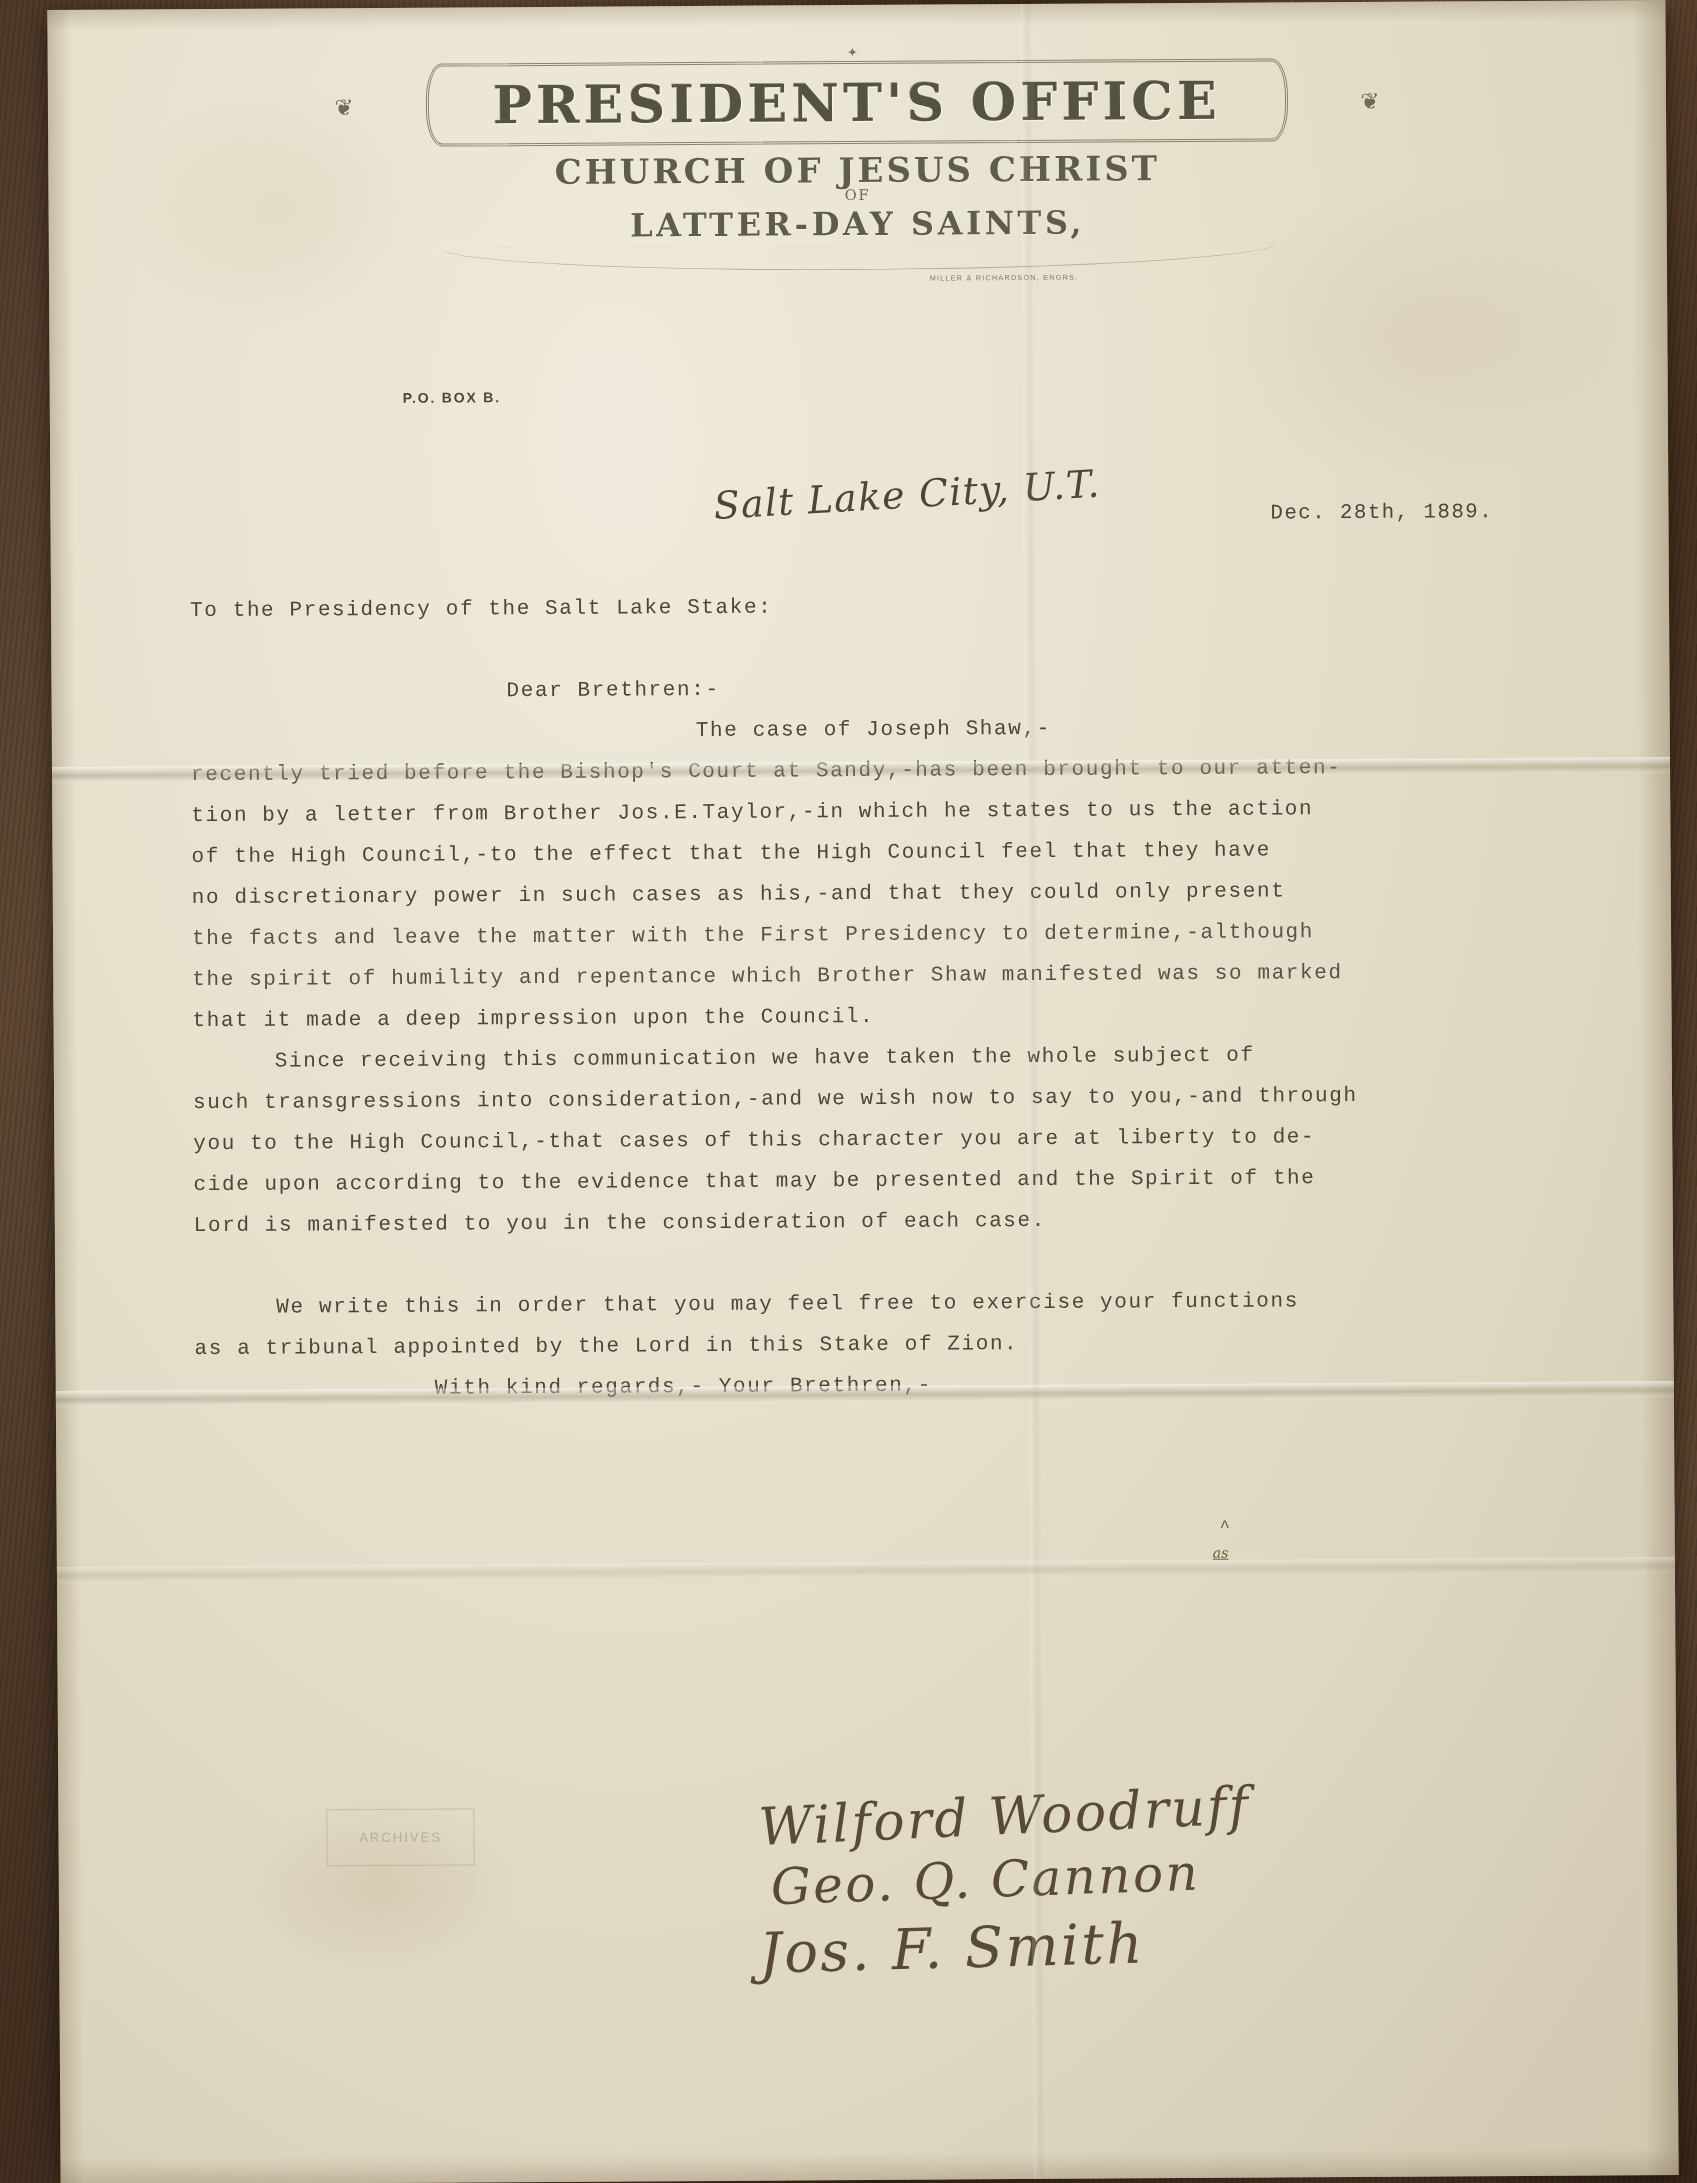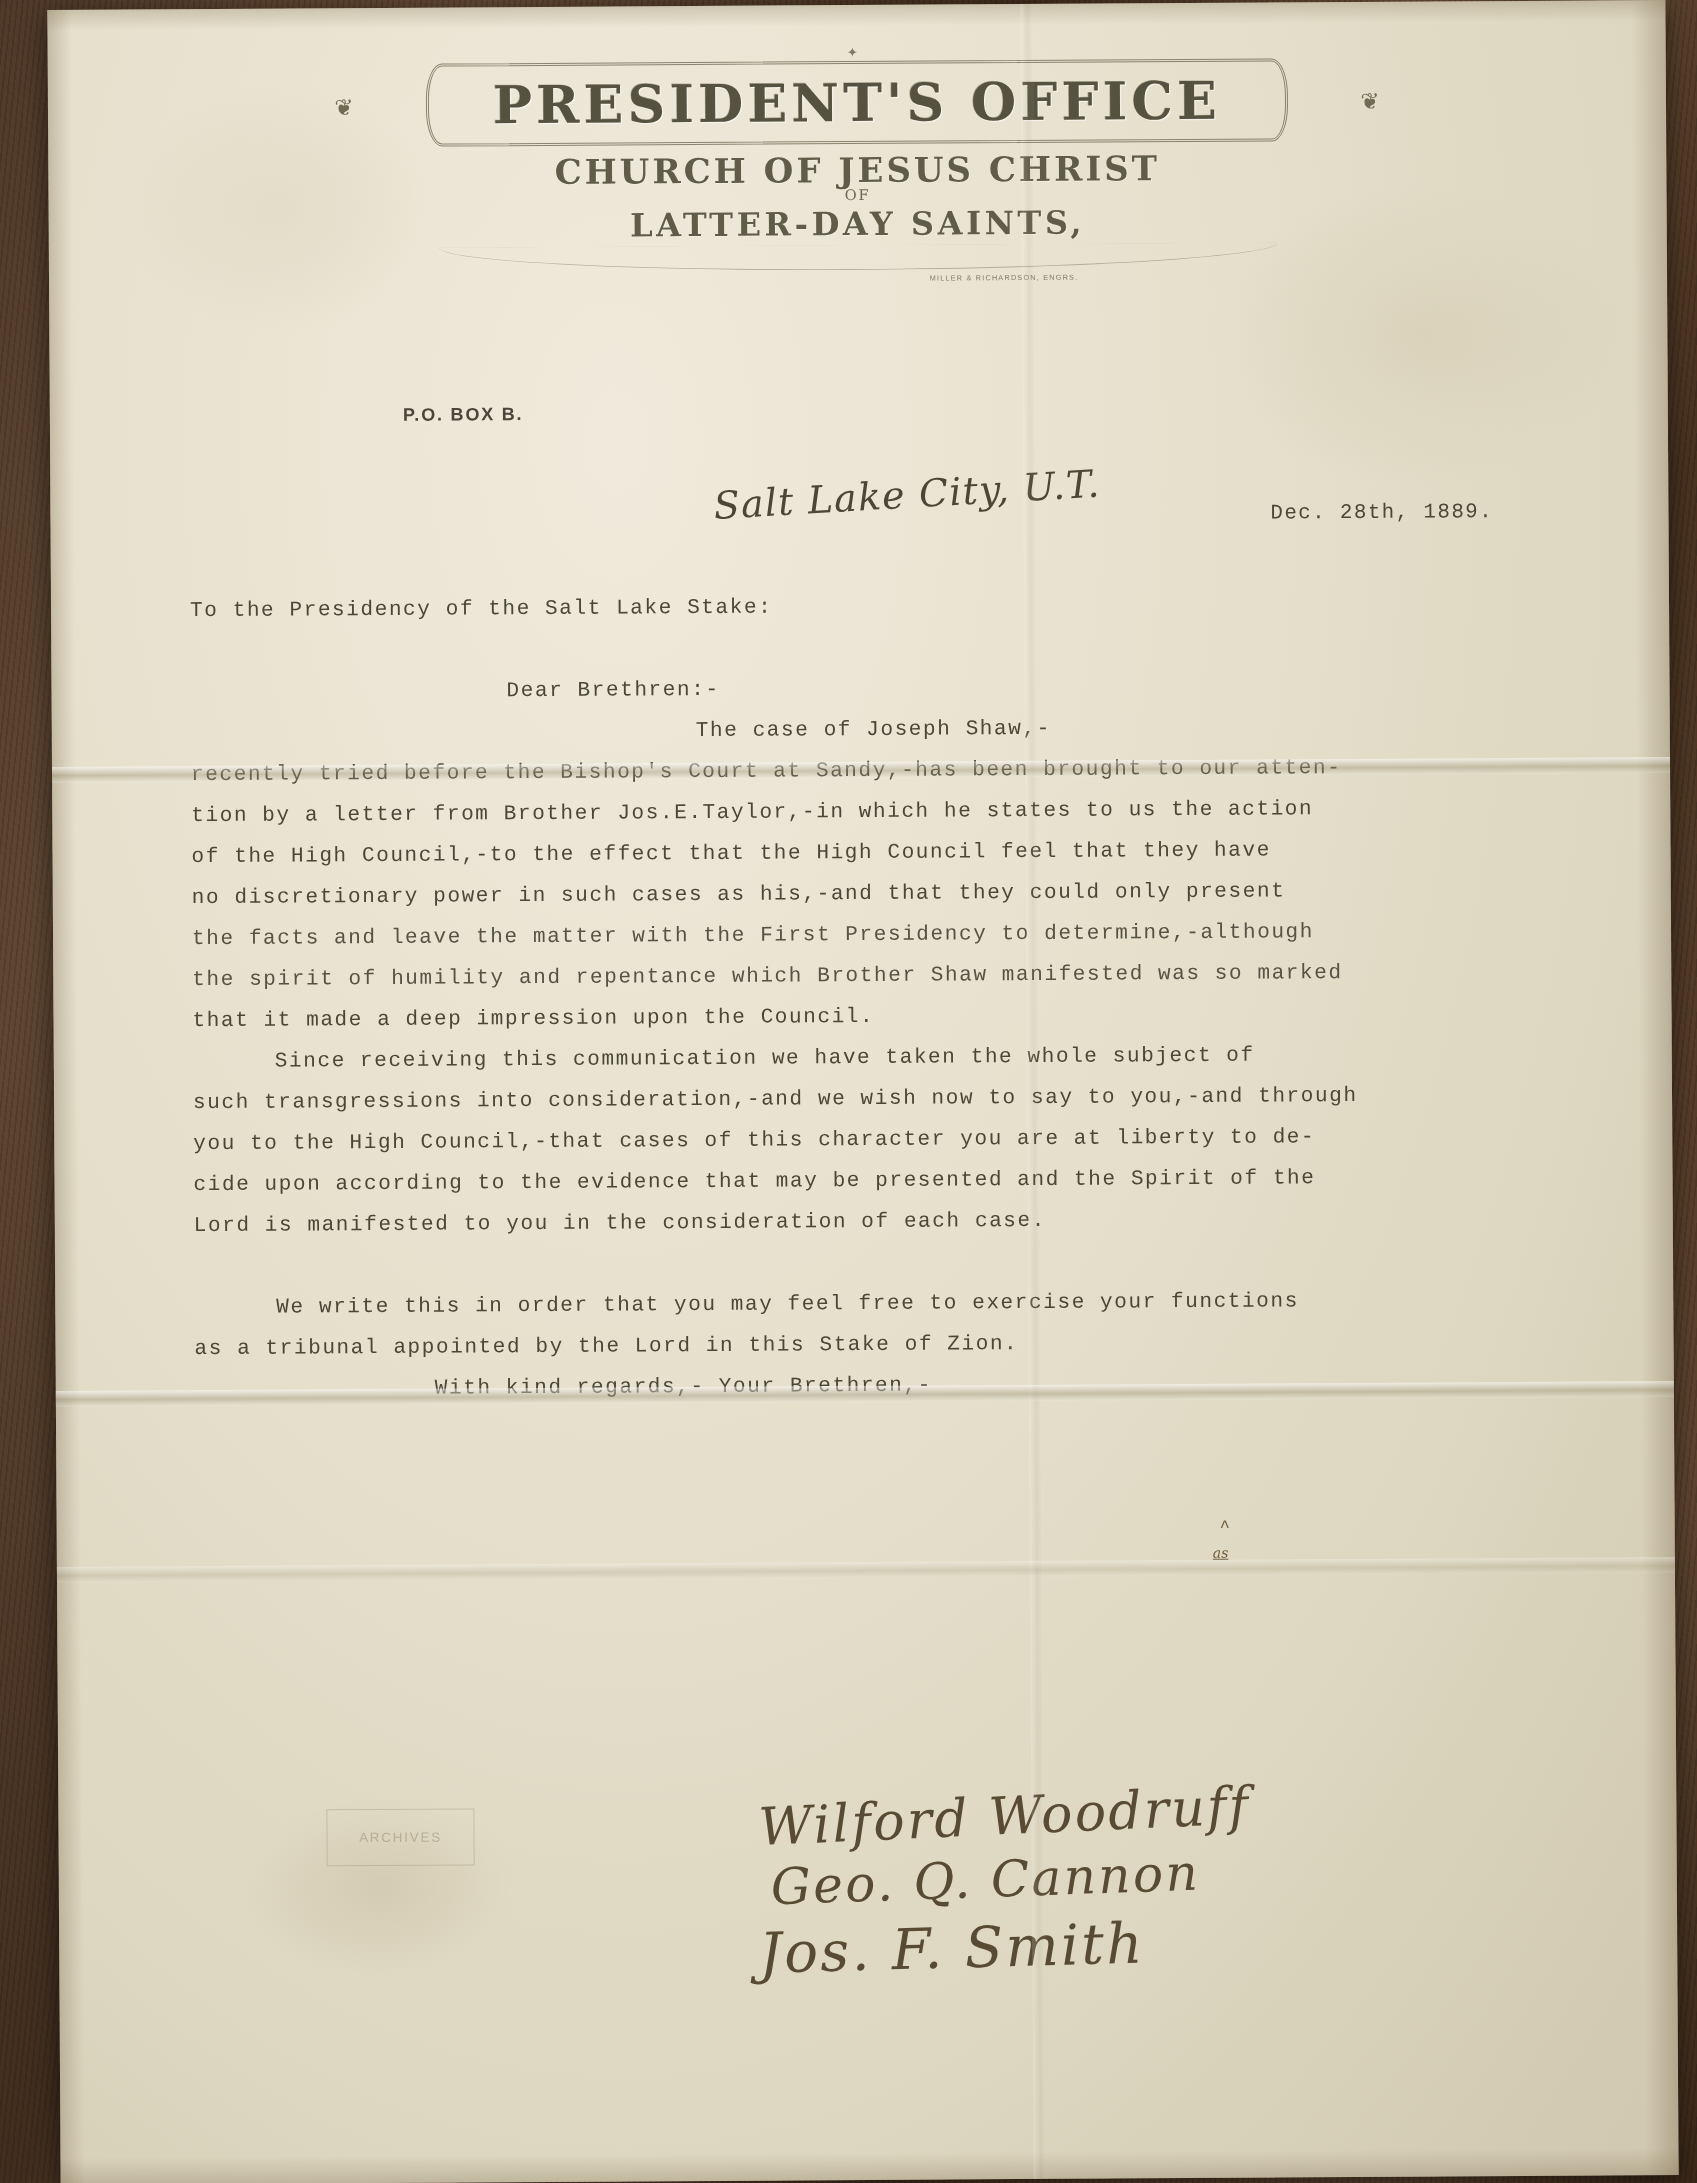--- a/index.html
+++ b/index.html
@@ -169,24 +169,24 @@
     font-family: "Liberation Sans", sans-serif;
     font-size: 7.3px;
     letter-spacing: 1.2px;
     color: #807c66;
     margin-top: 3.6px;
     margin-left: 292px;
   }
   .pobox {
     position: absolute;
     left: 353px;
-    top: 397px;
+    top: 382px;
     font-family: "Liberation Sans", sans-serif;
     font-weight: bold;
-    font-size: 18px;
+    font-size: 14px;
     letter-spacing: 1.8px;
     color: #4a473a;
   }
 
   
   .city {
     position: absolute;
     left: 663px;
     top: 468px;
     font-family: "DejaVu Serif", serif;

